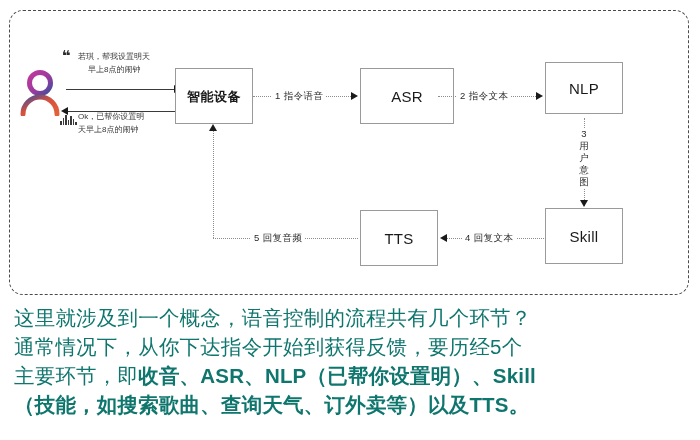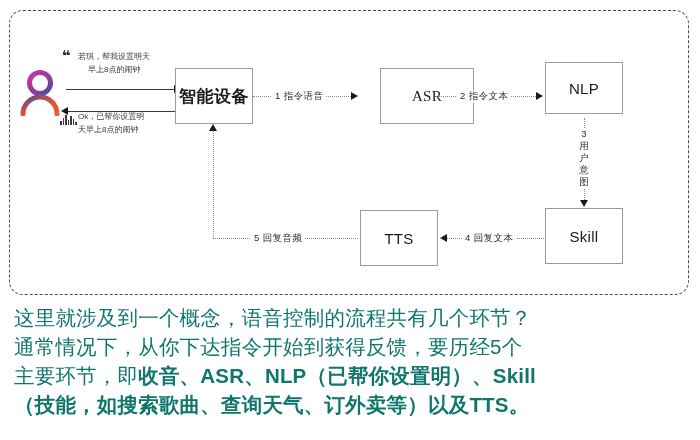--- a/index.html
+++ b/index.html
@@ -24,25 +24,25 @@
   
   .node{
     position:absolute;
     border:1px solid #9a9a9a;
     background:#ffffff;
     display:flex;align-items:center;justify-content:center;
     box-sizing:border-box;
     color:#1a1a1a;
   }
   .node span{line-height:1;}
-  .node-cn span{font-size:17px;font-weight:bold;letter-spacing:.5px;text-align:right;}
+  .node-cn span{font-size:13px;font-weight:bold;letter-spacing:.5px;text-align:right;}
   .node-en span{font-size:15px;font-weight:normal;letter-spacing:.3px;}
 
   #node-device{left:175px;top:68px;width:78px;height:56px;}
-  #node-asr   {left:380px;top:68px;width:94px;height:56px;font-family:Liberation Serif, serif;}
+  #node-asr   {left:360px;top:68px;width:94px;height:56px;}
   #node-nlp   {left:545px;top:62px;width:78px;height:52px;}
   #node-tts   {left:360px;top:210px;width:78px;height:56px;}
   #node-skill {left:545px;top:208px;width:78px;height:56px;}
 
   
   .hline{position:absolute;height:0;border-top:1px dotted #8d8d8d;}
   .vline{position:absolute;width:0;border-left:1px dotted #8d8d8d;}
 
   .arrow{position:absolute;width:0;height:0;}
   .arrow-r{border-top:4.5px solid transparent;border-bottom:4.5px solid transparent;border-left:7px solid #1a1a1a;}

